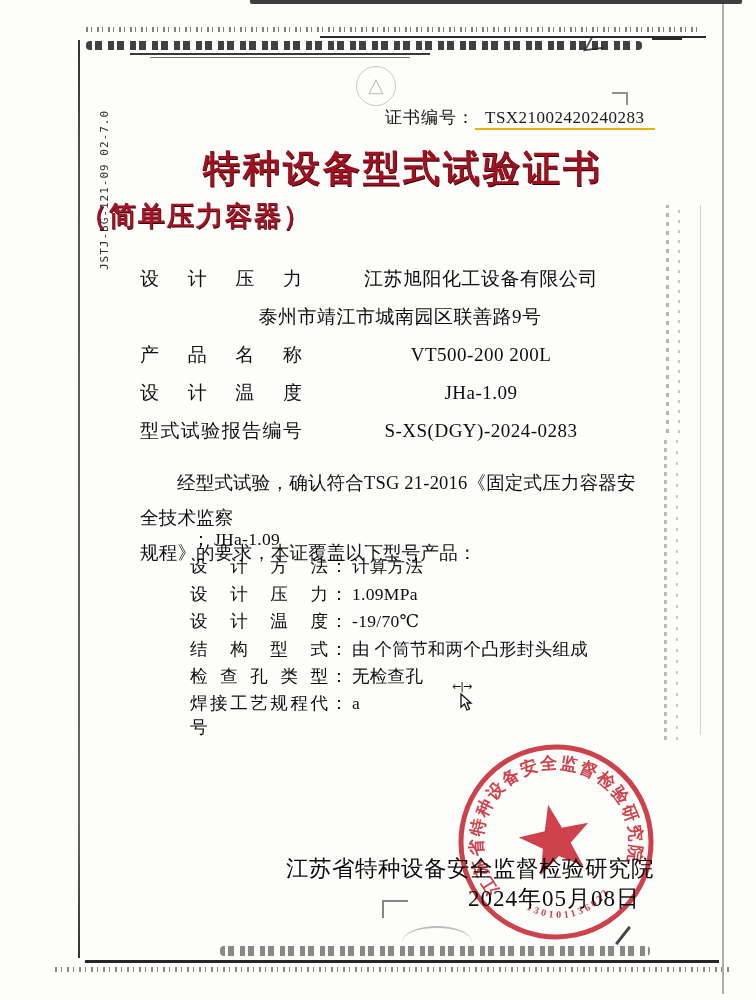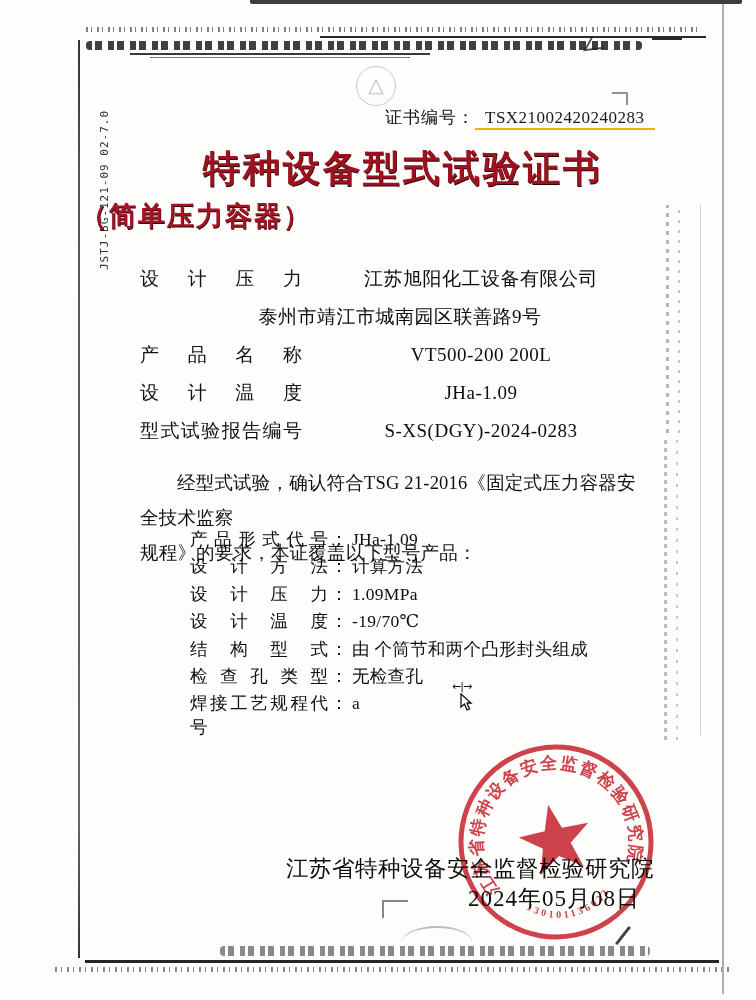--- a/index.html
+++ b/index.html
@@ -149,21 +149,20 @@
   </div>
 </div>
 
 <div class="abs statement">
   <div class="l1">经型式试验，确认符合TSG 21-2016《固定式压力容器安全技术监察</div>
   <div class="l2">规程》的要求，本证覆盖以下型号产品：</div>
 </div>
 
 <div class="abs spec-block">
   <div class="spec-row">
-    <span class="spec-label">产品形式代号</span>
     <span class="spec-colon">：</span>
     <span class="spec-value">JHa-1.09</span>
   </div>
   <div class="spec-row">
     <span class="spec-label">设计方法</span>
     <span class="spec-colon">：</span>
     <span class="spec-value">计算方法</span>
   </div>
   <div class="spec-row">
     <span class="spec-label">设计压力</span>

